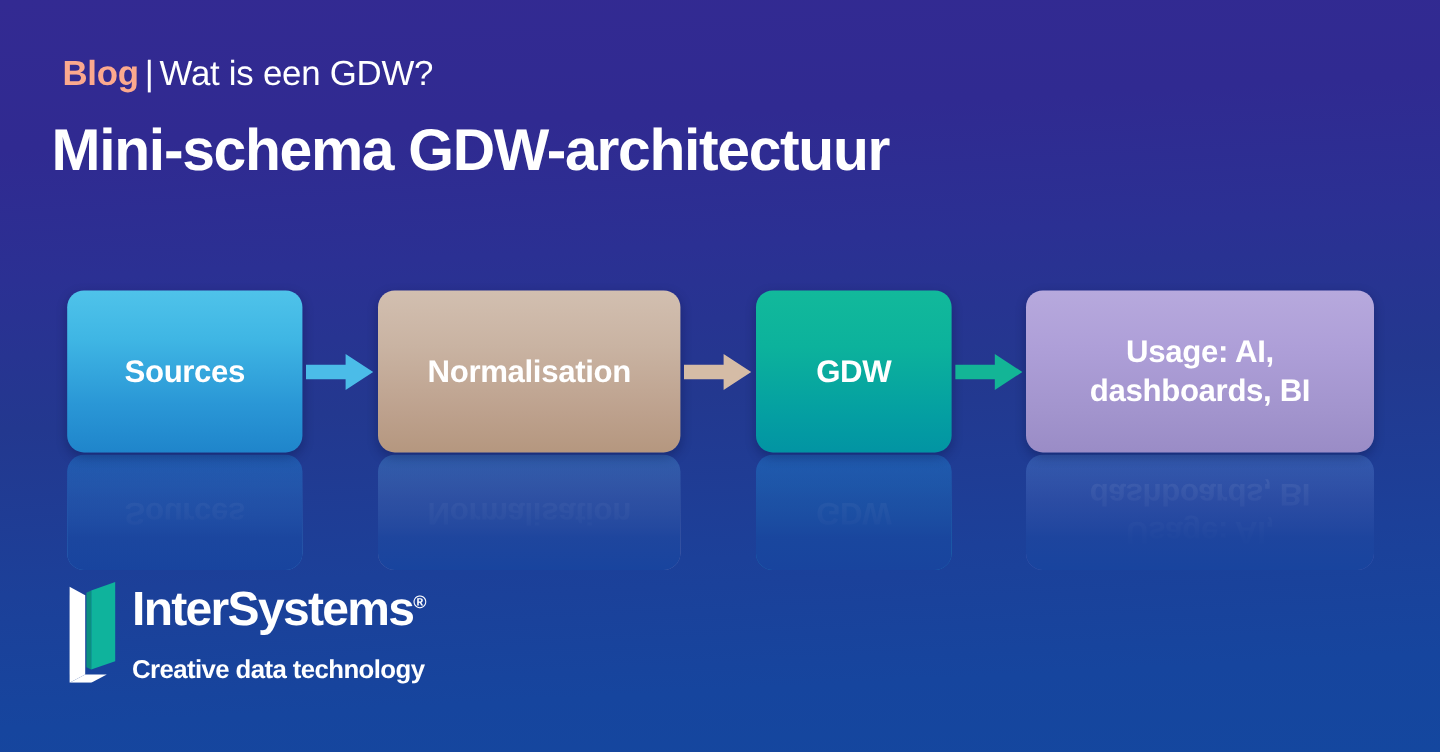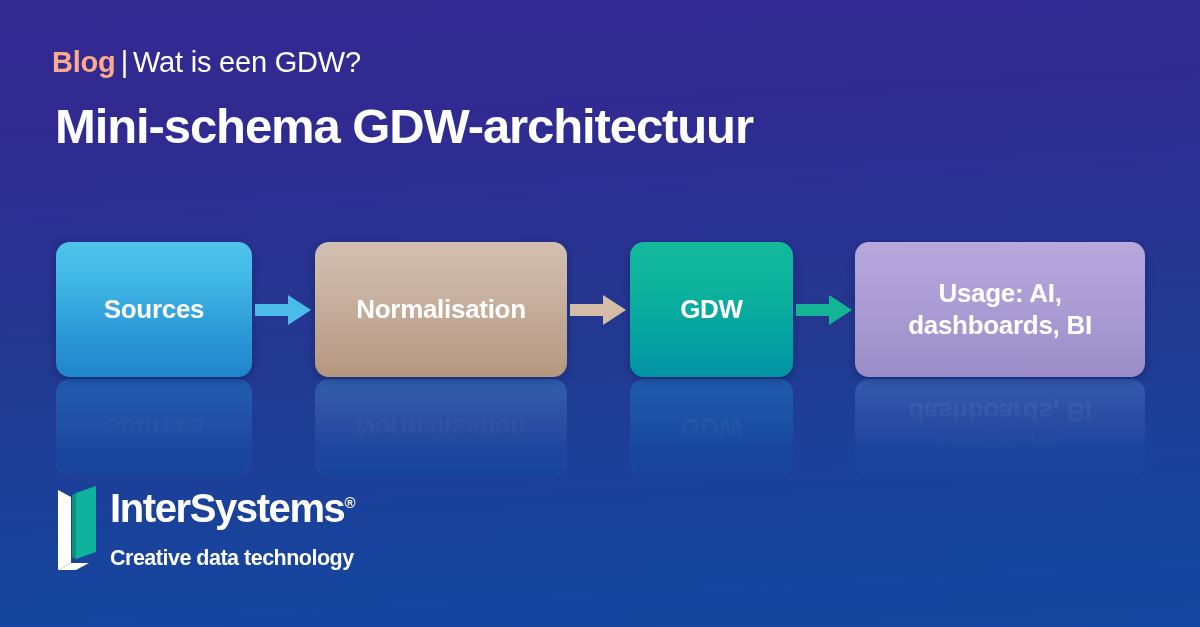--- a/index.html
+++ b/index.html
@@ -40,21 +40,21 @@
     font-weight: 400;
     padding: 0 5px;
   }
   .eyebrow .sub {
     color: #ffffff;
     font-weight: 400;
   }
 
   .headline {
     position: absolute;
-    left: 55px;
+    left: 43px;
     top: 99px;
     font-size: 49px;
     font-weight: 700;
     color: #ffffff;
     letter-spacing: -1.1px;
     white-space: nowrap;
     line-height: 1.12;
   }
 
   
@@ -167,21 +167,21 @@
   .arrow-3 { left: 796px; width: 58px; }
 
   
   #logo {
     position: absolute;
     left: 56px;
     top: 482px;
   }
   .logo-row {
     display: flex;
-    align-items: flex-end;
+    align-items: center;
   }
   .logo-mark {
     width: 42px;
     height: 86px;
     margin-right: 12px;
     flex: none;
   }
   .logo-text {
     padding-top: 6px;
   }

